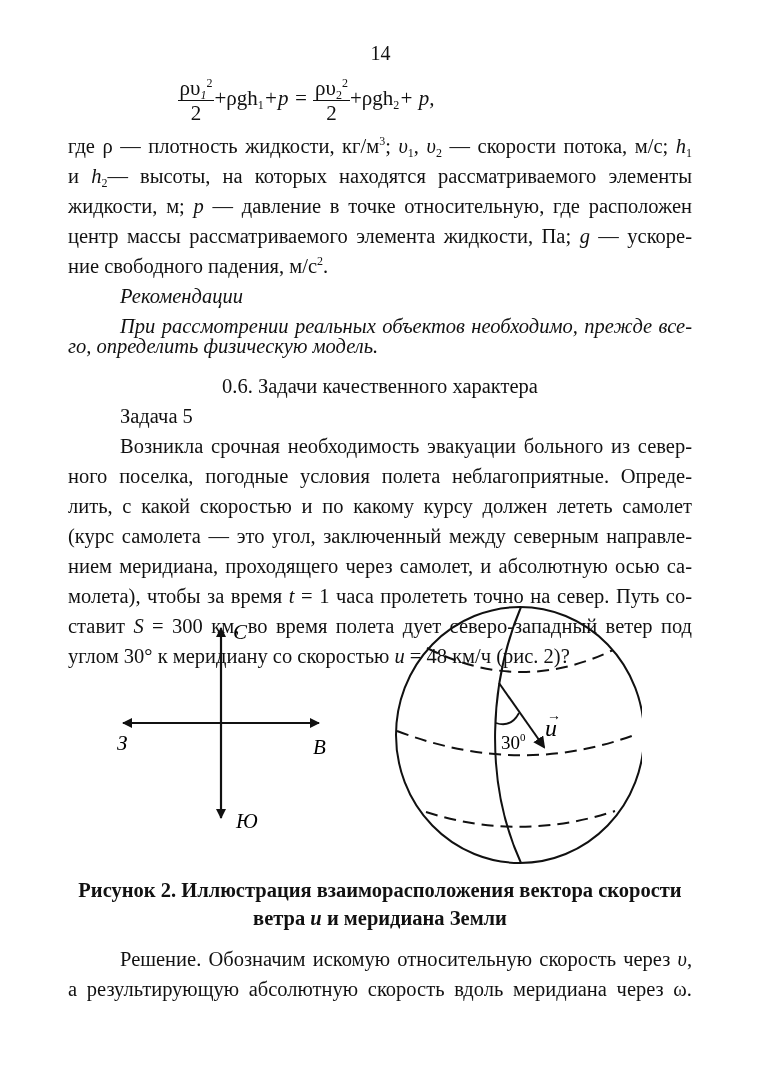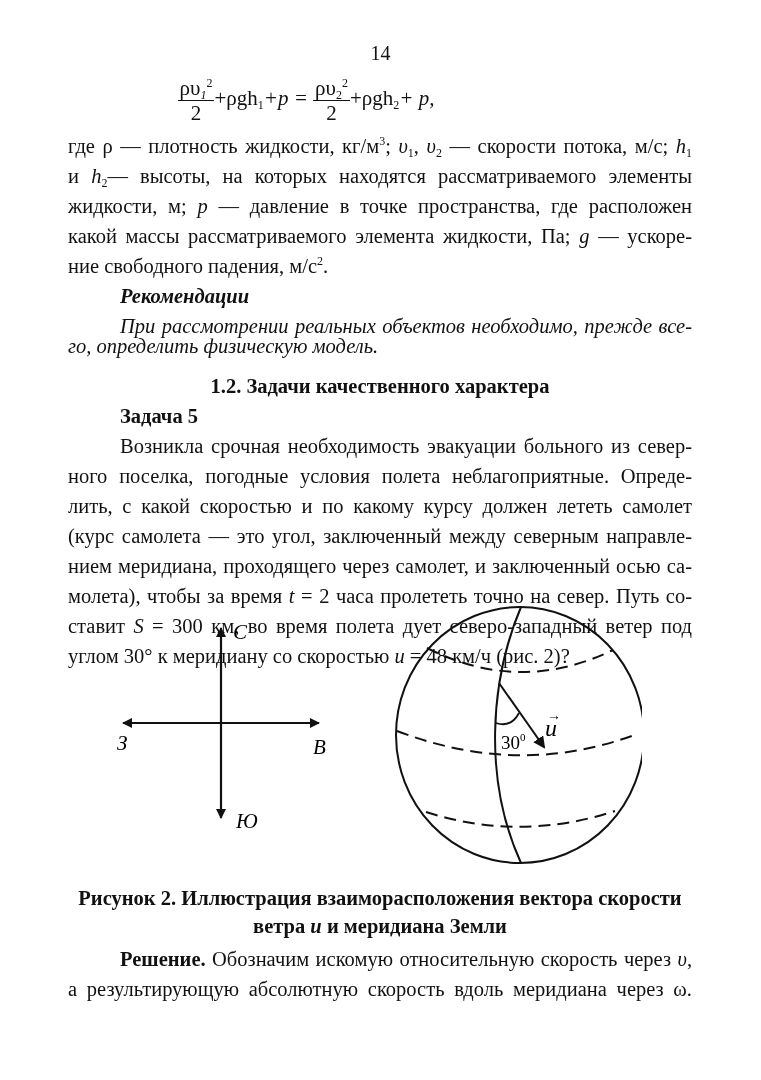--- a/index.html
+++ b/index.html
@@ -7,66 +7,66 @@
     width: 761px; height: 1080px; position: relative; overflow: hidden;
     font-family: "Liberation Serif", "DejaVu Serif", serif;
     color: #111; font-size: 20.5px;
   }
   .abs { position: absolute; }
   .pagenum { left: 0; width: 761px; top: 42px; text-align: center; font-size: 20px; }
   .line { left: 68px; width: 624px; line-height: 30px; white-space: nowrap; }
   .just { text-align: justify; text-align-last: justify; }
   .indent { padding-left: 52px; box-sizing: border-box; }
   .i { font-style: italic; }
-  .b { font-weight: bold; }
+  .b { font-weight: normal; }
   .center { text-align: center; }
   sup { font-size: 12px; vertical-align: 8px; line-height: 0; }
   sub { font-size: 12px; vertical-align: -4px; line-height: 0; }
   .frac { display: inline-block; vertical-align: middle; text-align: center; }
   .frac .num { display: block; border-bottom: 1.3px solid #111; padding: 0 2px; line-height: 24px; }
   .frac .den { display: block; line-height: 24px; }
   .formula { left: 0; width: 612px; top: 76px; text-align: center; font-size: 21px; }
-  .cap { left: 68px; width: 624px; text-align: center; font-weight: bold; font-size: 20.5px; line-height: 30px; margin-top: 8px; }
+  .cap { left: 68px; width: 624px; text-align: center; font-weight: bold; font-size: 20.5px; line-height: 30px; }
   svg text { font-family: "Liberation Serif", "DejaVu Serif", serif; }
 </style>
 </head>
 <body>
 
 <div class="abs pagenum">14</div>
 
 <div class="abs formula">
   <span class="frac">
     <span class="num"><span>ρυ</span><sub class="i">1</sub><sup>2</sup></span>
     <span class="den">2</span>
   </span><span>+ρgh</span><sub>1</sub><span class="i">+p =</span>
   <span class="frac">
     <span class="num"><span>ρυ</span><sub>2</sub><sup>2</sup></span>
     <span class="den">2</span>
   </span><span>+ρgh</span><sub>2</sub><span class="i">+ p,</span>
 </div>
 
 <div class="abs line just" style="top:131px"><span>где ρ — плотность жидкости, кг/м</span><sup>3</sup><span>; </span><span class="i">υ</span><sub>1</sub><span>, </span><span class="i">υ</span><sub>2</sub><span> — скорости потока, м/с; </span><span class="i">h</span><sub>1</sub></div>
 <div class="abs line just" style="top:161px"><span>и </span><span class="i">h</span><sub>2</sub><span>— высоты, на которых находятся рассматриваемого элементы</span></div>
-<div class="abs line just" style="top:191px"><span>жидкости, м; </span><span class="i">p</span><span> — давление в точке пространства, где расположен</span></div>
-<div class="abs line just" style="top:221px"><span>какой массы рассматриваемого элемента жидкости, Па; </span><span class="i">g</span><span> — ускоре-</span></div>
+<div class="abs line just" style="top:191px"><span>жидкости, м; </span><span class="i">p</span><span> — давление в точке относительную, где расположен</span></div>
+<div class="abs line just" style="top:221px"><span>центр массы рассматриваемого элемента жидкости, Па; </span><span class="i">g</span><span> — ускоре-</span></div>
 <div class="abs line" style="top:251px"><span>ние свободного падения, м/с</span><sup>2</sup><span>.</span></div>
 
 <div class="abs line indent b i" style="top:281px">Рекомендации</div>
 <div class="abs line indent just i" style="top:311px">При рассмотрении реальных объектов необходимо, прежде все-</div>
 <div class="abs line i" style="top:331px">го, определить физическую модель.</div>
 
-<div class="abs line b center" style="top:371px">1.2. Задачи качественного характера</div>
+<div class="abs line b center" style="top:371px">0.6. Задачи качественного характера</div>
 <div class="abs line indent b" style="top:401px">Задача 5</div>
 
 <div class="abs line indent just" style="top:431px">Возникла срочная необходимость эвакуации больного из север-</div>
 <div class="abs line just" style="top:461px">ного поселка, погодные условия полета неблагоприятные. Опреде-</div>
 <div class="abs line just" style="top:491px">лить, с какой скоростью и по какому курсу должен лететь самолет</div>
 <div class="abs line just" style="top:521px">(курс самолета — это угол, заключенный между северным направле-</div>
-<div class="abs line just" style="top:551px">нием меридиана, проходящего через самолет, и заключенный осью са-</div>
-<div class="abs line just" style="top:581px"><span>молета), чтобы за время </span><span class="i">t</span><span> = 2 часа пролететь точно на север. Путь со-</span></div>
+<div class="abs line just" style="top:551px">нием меридиана, проходящего через самолет, и абсолютную осью са-</div>
+<div class="abs line just" style="top:581px"><span>молета), чтобы за время </span><span class="i">t</span><span> = 1 часа пролететь точно на север. Путь со-</span></div>
 <div class="abs line just" style="top:611px"><span>ставит </span><span class="i">S</span><span> = 300 км, во время полета дует северо-западный ветер под</span></div>
 <div class="abs line" style="top:641px"><span>углом 30° к меридиану со скоростью </span><span class="i">u</span><span> = 48 км/ч (рис. 2)?</span></div>
 
 <svg class="abs" style="left:100px; top:610px" width="260" height="250">
   <defs>
     <marker id="ah" markerWidth="10" markerHeight="10" refX="9" refY="5" orient="auto" markerUnits="userSpaceOnUse">
       <path d="M0,0 L10,5 L0,10 Z" fill="#111"></path>
     </marker>
   </defs>
   <line x1="121" y1="113" x2="121" y2="18" stroke="#111" stroke-width="2.2" marker-end="url(#ah)"></line>

